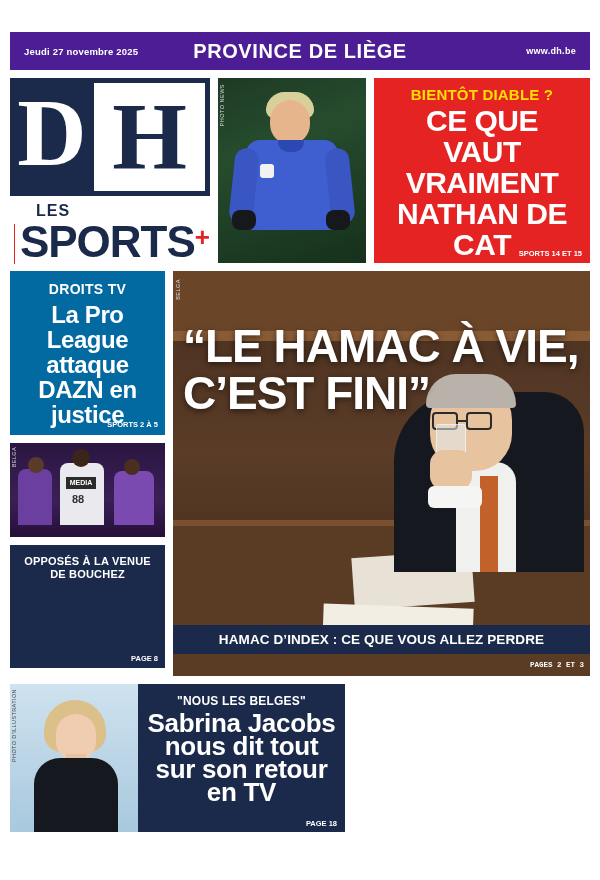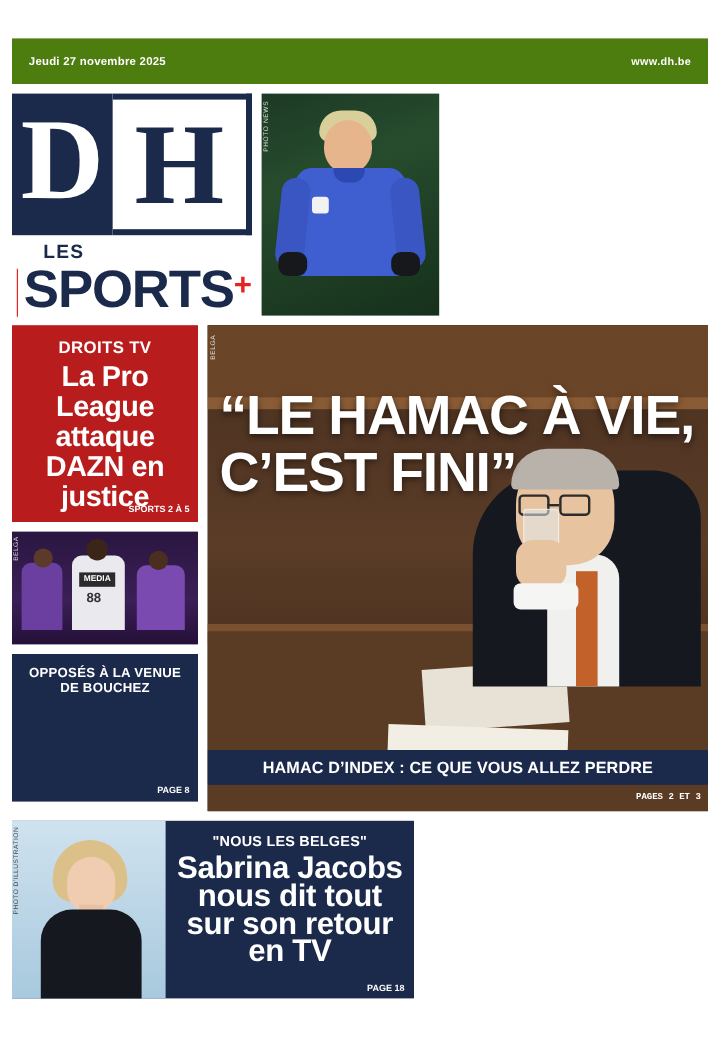--- a/index.html
+++ b/index.html
@@ -13,21 +13,21 @@
     position: relative;
     width: 600px; height: 880px;
     background: #ffffff;
     padding: 0 10px;
   }
 
   
   .topbar {
     position: relative;
     height: 38px;
-    background: #4d7c0f;
+    background: #4c1d95;
     display: flex;
     align-items: center;
     justify-content: space-between;
     padding: 0 14px;
     margin-top: 32px;
     gap: 28px;
   }
   .topbar .date {
     color: #ffffff;
     font-size: 9.5px;
@@ -221,21 +221,21 @@
     margin-top: 8px;
     height: 405px;
   }
   .col-left {
     width: 155px;
     display: flex;
     flex-direction: column;
     gap: 8px;
   }
   .box-droits {
-    background: #b91c1c;
+    background: #0369a1;
     color: #ffffff;
     height: 173px;
     padding: 10px 8px 6px;
     position: relative;
     text-align: center;
   }
   .box-droits .kicker {
     font-size: 14px; font-weight: bold; letter-spacing: .3px;
   }
   .box-droits .head {
@@ -448,20 +448,21 @@
     transform: rotate(-8deg);
   }
 </style>
 </head>
 <body>
 
 <div class="page">
 
   <div class="topbar">
     <div class="date">Jeudi 27 novembre 2025</div>
+    <div class="province">PROVINCE DE LIÈGE</div>
     <div class="site">www.dh.be</div>
   </div>
 
   <div class="row-logo">
 
     <div class="logo-box">
       <div class="logo-dh">
         <div class="logo-d">D</div>
         <div class="logo-h">H</div>
       </div>
@@ -479,20 +480,26 @@
       <div class="pl-head"></div>
       <div class="pl-body"></div>
       <div class="pl-collar"></div>
       <div class="pl-badge"></div>
       <div class="pl-arm-l"></div>
       <div class="pl-arm-r"></div>
       <div class="pl-glove-l"></div>
       <div class="pl-glove-r"></div>
     </div>
 
+    <div class="teaser-red">
+      <div class="kicker">BIENTÔT DIABLE ?</div>
+      <div class="head">CE QUE VAUT VRAIMENT NATHAN DE CAT</div>
+      <div class="ref">SPORTS
+14 ET 15</div>
+    </div>
   </div>
 
   <div class="row-mid">
 
     <div class="col-left">
 
       <div class="box-droits">
         <div class="kicker">DROITS TV</div>
         <div class="head">La Pro League attaque DAZN en justice</div>
         <div class="ref">SPORTS

